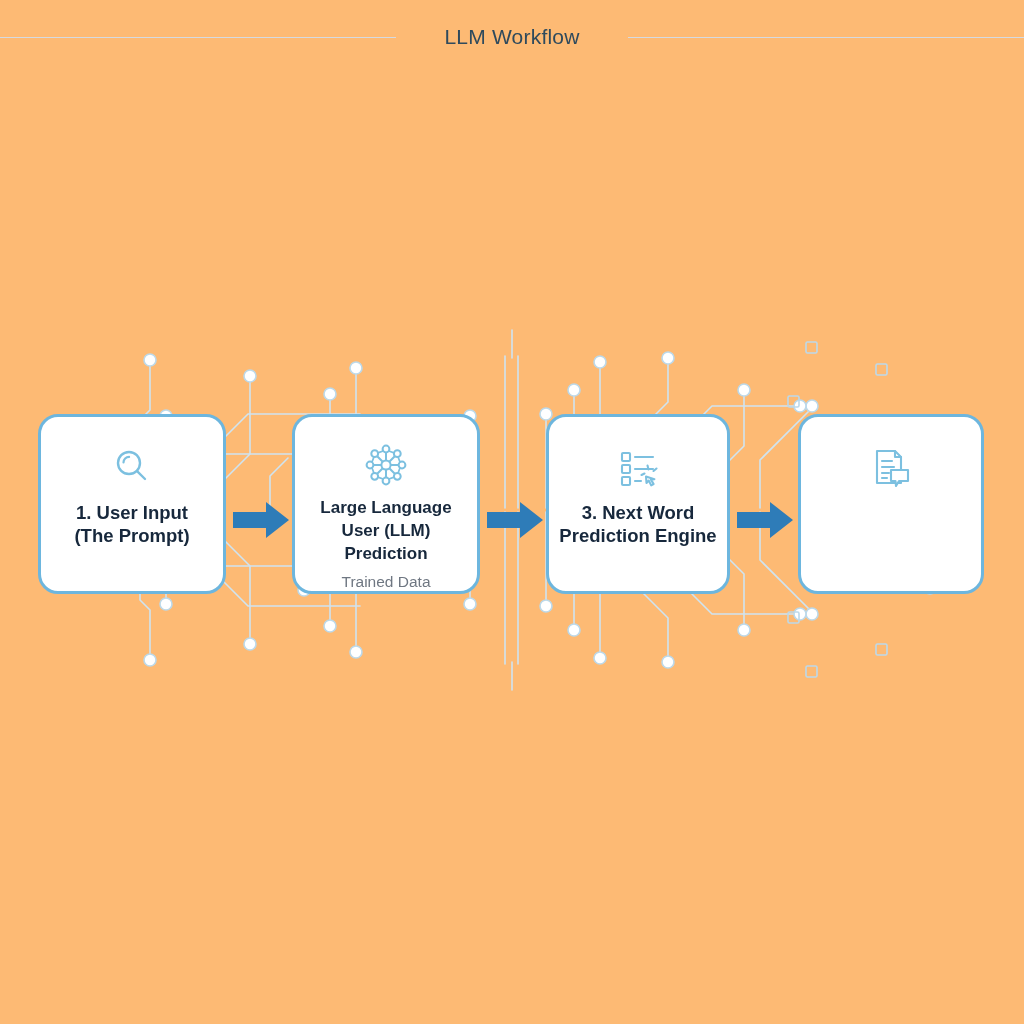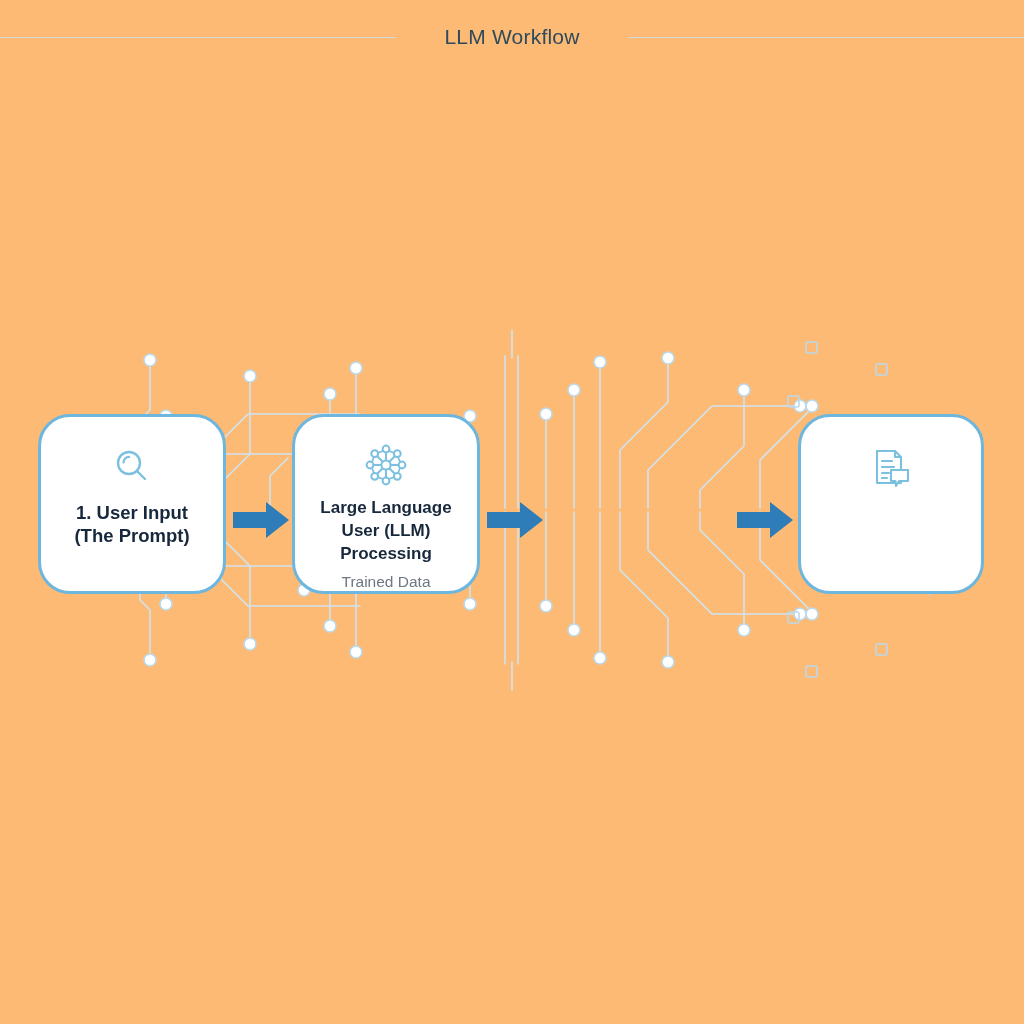--- a/index.html
+++ b/index.html
@@ -50,21 +50,21 @@
     position:absolute;
     left:0;top:414px;
     width:1024px;height:180px;
   }
   .node{
     position:absolute;
     top:0;
     height:180px;
     background:#ffffff;
     border:3px solid #6db6de;
-    border-radius:32px;
+    border-radius:20px;
     box-sizing:border-box;
     display:flex;
     flex-direction:column;
     align-items:center;
     justify-content:flex-start;
     padding-top:22px;
     z-index:2;
   }
   .node .icon-wrap{
     height:56px;
@@ -267,25 +267,45 @@
           <circle cx="35.3" cy="35.3" r="3.4" fill="#ffffff"></circle>
           <circle cx="24" cy="40" r="3.4" fill="#ffffff"></circle>
           <circle cx="12.7" cy="35.3" r="3.4" fill="#ffffff"></circle>
           <circle cx="8" cy="24" r="3.4" fill="#ffffff"></circle>
           <circle cx="12.7" cy="12.7" r="3.4" fill="#ffffff"></circle>
         </svg>
       </div>
       <div class="label label-over">
         <div>Large Language</div>
         <div>User (LLM)</div>
-        <div>Processing</div>
+        <div>Prediction</div>
       </div>
       <div class="sub">Trained Data</div>
     </div>
 
+    <div class="node" id="node-2">
+      <div class="icon-wrap">
+        <svg width="46" height="46" viewBox="0 0 46 46" fill="none" stroke="#7cc0e0" stroke-width="2.1" stroke-linecap="round" stroke-linejoin="round">
+          <rect x="7" y="9" width="8" height="8" rx="1"></rect>
+          <rect x="7" y="21" width="8" height="8" rx="1"></rect>
+          <rect x="7" y="33" width="8" height="8" rx="1"></rect>
+          <path d="M20 13 L38 13"></path>
+          <path d="M20 25 L38 25"></path>
+          <path d="M20 37 L26 37"></path>
+          <path d="M33.5 25.5 L32.5 21.5"></path>
+          <path d="M38.5 27 L41.5 24.5"></path>
+          <path d="M29.5 29.5 L26.5 31"></path>
+          <path d="M31 32.5 L31.5 39 L33.8 36.6 L36.2 41.4 L38.6 40.1 L36 35.6 L39.4 35.2 Z" fill="#ffffff"></path>
+        </svg>
+      </div>
+      <div class="label label-over">
+        <div>3. Next Word</div>
+        <div>Prediction Engine</div>
+      </div>
+    </div>
 
     <div class="node" id="node-3">
       <div class="icon-wrap">
         <svg width="46" height="46" viewBox="0 0 46 46" fill="none" stroke="#7cc0e0" stroke-width="2.1" stroke-linecap="round" stroke-linejoin="round">
           <path d="M9 7 L27 7 L33 13 L33 39 L9 39 Z"></path>
           <path d="M27 7 L27 13 L33 13"></path>
           <path d="M14 17 L24 17"></path>
           <path d="M14 23 L26 23"></path>
           <path d="M14 29 L21 29"></path>
           <path d="M14 34 L19 34"></path>

